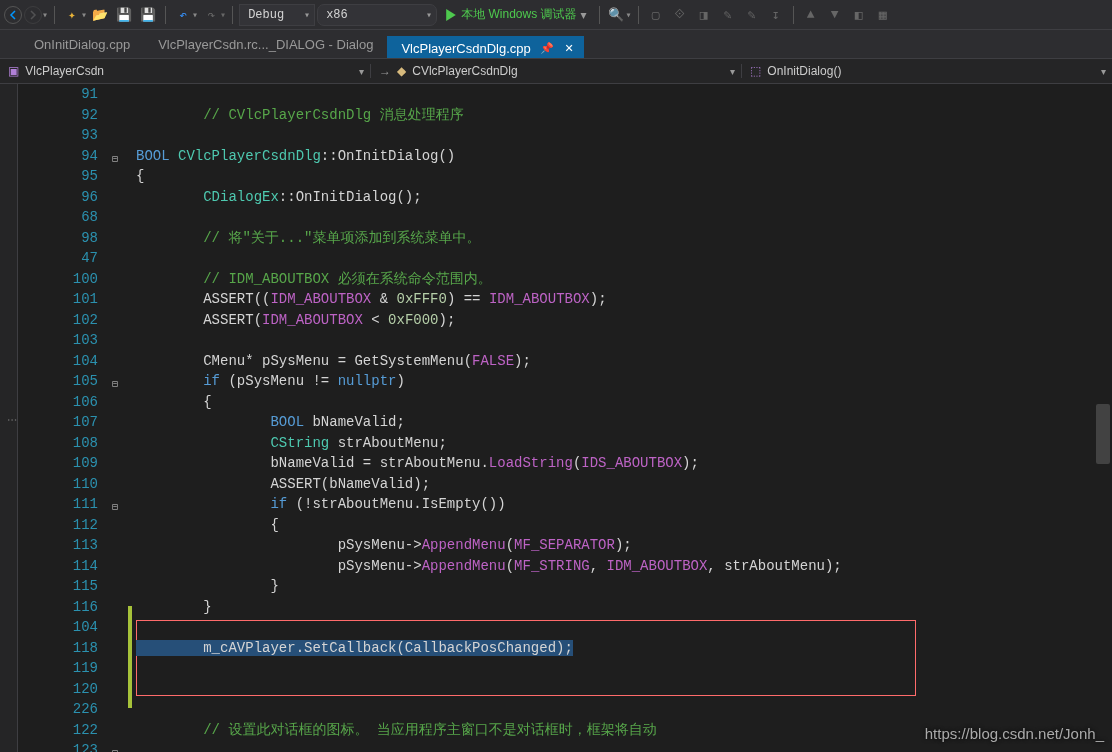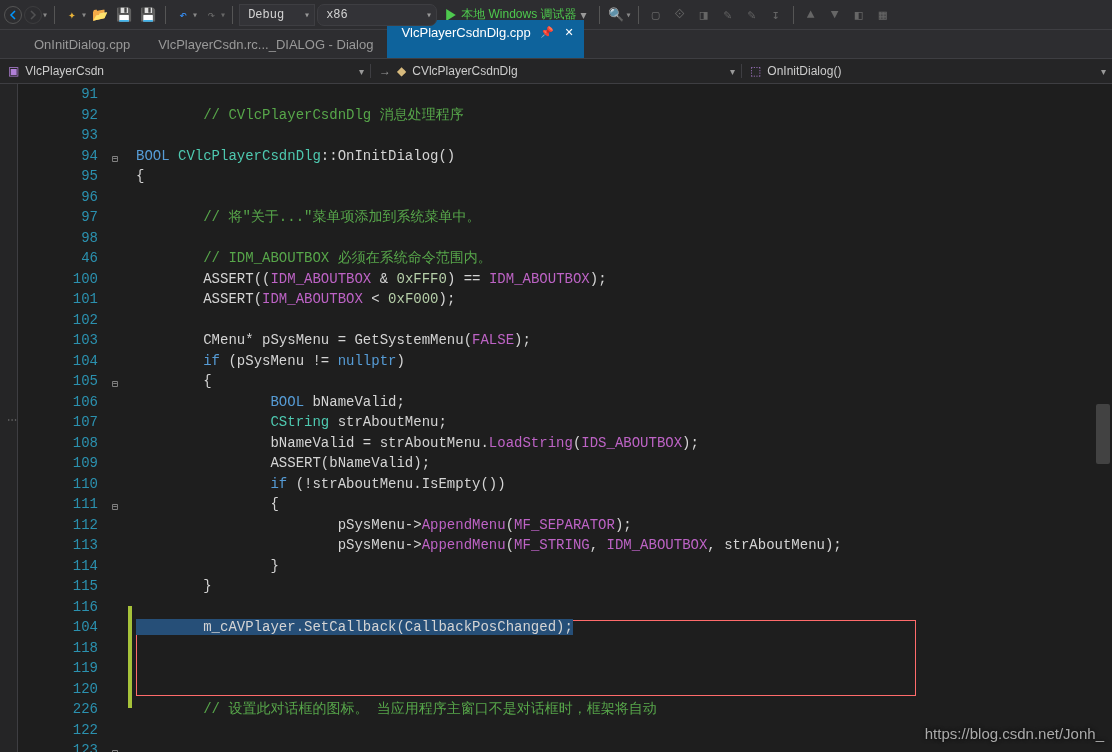--- a/index.html
+++ b/index.html
@@ -37,21 +37,21 @@
   .runafter { color:#999; }
 
   
   .tabs-row { height:28px; background:#2d2d30; display:flex; align-items:end; padding-left:20px; }
   .tab {
     padding:6px 14px; color:#999; font-size:13px;
     font-family:"Segoe UI",Arial,sans-serif; cursor:pointer;
   }
   .tab.active {
     background:#0e639c; color:#fff; display:flex; align-items:center; gap:10px;
-    padding:5px 10px 18px 14px;
+    padding:5px 10px 2px 14px;
   }
   .tab.active .pin, .tab.active .close { color:#fff; font-size:11px; }
 
   
   .nav-bar { height:26px; background:#252526; border-top:1px solid #3e3e42; border-bottom:1px solid #3e3e42; display:flex; align-items:center; }
   .nav-cell { flex:1; padding:0 8px; color:#ccc; font-family:"Segoe UI",Arial,sans-serif; font-size:12px; display:flex; align-items:center; gap:6px; border-left:1px solid #3e3e42; position:relative; }
   .nav-cell:first-child{border-left:none;}
   .nav-cell::after{content:"▾"; position:absolute; right:6px; color:#999; font-size:10px;}
   .nav-ico { color:#b180d7; }
 
@@ -179,23 +179,23 @@
 <div class="side-strip">⋮</div>
 
 <div class="editor">
   <div class="gutter" id="gutter">
       <div class="ln">91</div>
       <div class="ln">92</div>
       <div class="ln">93</div>
       <div class="ln">94</div>
       <div class="ln">95</div>
       <div class="ln">96</div>
-      <div class="ln">97</div>
+      <div class="ln">68</div>
       <div class="ln">98</div>
-      <div class="ln">46</div>
+      <div class="ln">47</div>
       <div class="ln">100</div>
       <div class="ln">101</div>
       <div class="ln">102</div>
       <div class="ln">103</div>
       <div class="ln">104</div>
       <div class="ln">105</div>
       <div class="ln">106</div>
       <div class="ln">107</div>
       <div class="ln">108</div>
       <div class="ln">109</div>
@@ -222,20 +222,21 @@
   </div>
   <div class="change-bar" style="top:522px;height:102px;"></div>
   <div class="red-box" style="left:118px; top:536px; width:780px; height:76px;"></div>
 
   <div class="code" id="codearea">
     <div class="line"></div>
     <div class="line"><span class="c-comment">	// CVlcPlayerCsdnDlg 消息处理程序</span></div>
     <div class="line"></div>
     <div class="line"><span class="c-key">BOOL</span><span class="c-type"> CVlcPlayerCsdnDlg</span><span>::OnInitDialog()</span></div>
     <div class="line"><span>{</span></div>
+    <div class="line"><span class="c-type">	CDialogEx</span><span>::OnInitDialog();</span></div>
     <div class="line"></div>
     <div class="line"><span class="c-comment">	// 将"关于..."菜单项添加到系统菜单中。</span></div>
     <div class="line"></div>
     <div class="line"><span class="c-comment">	// IDM_ABOUTBOX 必须在系统命令范围内。</span></div>
     <div class="line"><span>	ASSERT((</span><span class="c-macro">IDM_ABOUTBOX</span><span> &amp; </span><span class="c-num">0xFFF0</span><span>) == </span><span class="c-macro">IDM_ABOUTBOX</span><span>);</span></div>
     <div class="line"><span>	ASSERT(</span><span class="c-macro">IDM_ABOUTBOX</span><span> &lt; </span><span class="c-num">0xF000</span><span>);</span></div>
     <div class="line"></div>
     <div class="line"><span>	CMenu* pSysMenu = GetSystemMenu(</span><span class="c-macro">FALSE</span><span>);</span></div>
     <div class="line"><span>	</span><span class="c-key">if</span><span> (pSysMenu != </span><span class="c-key">nullptr</span><span>)</span></div>
     <div class="line"><span>	{</span></div>

